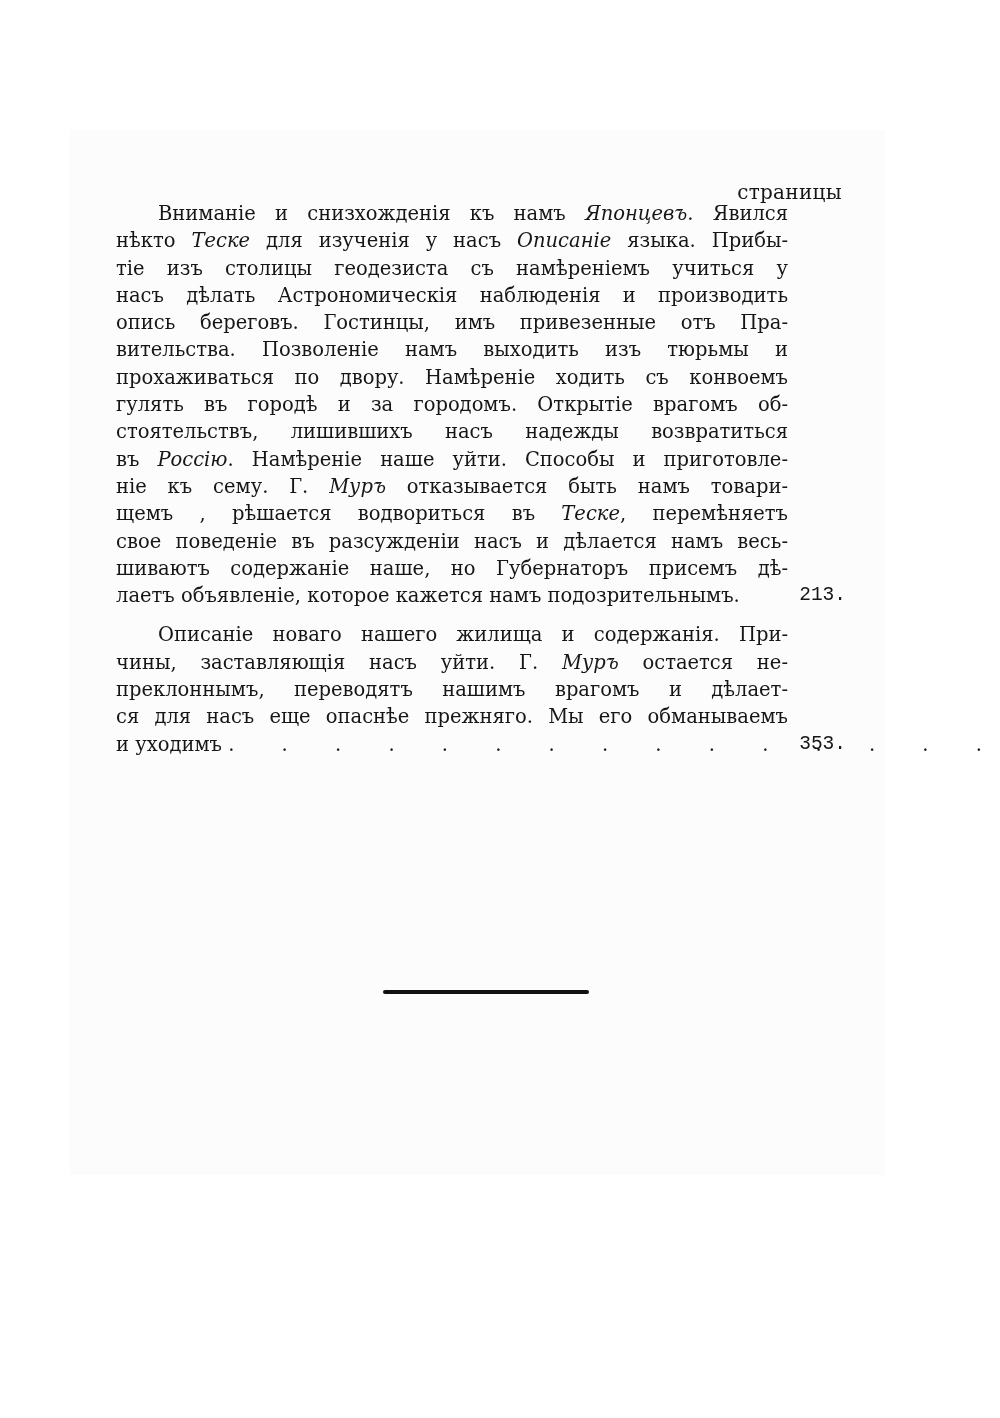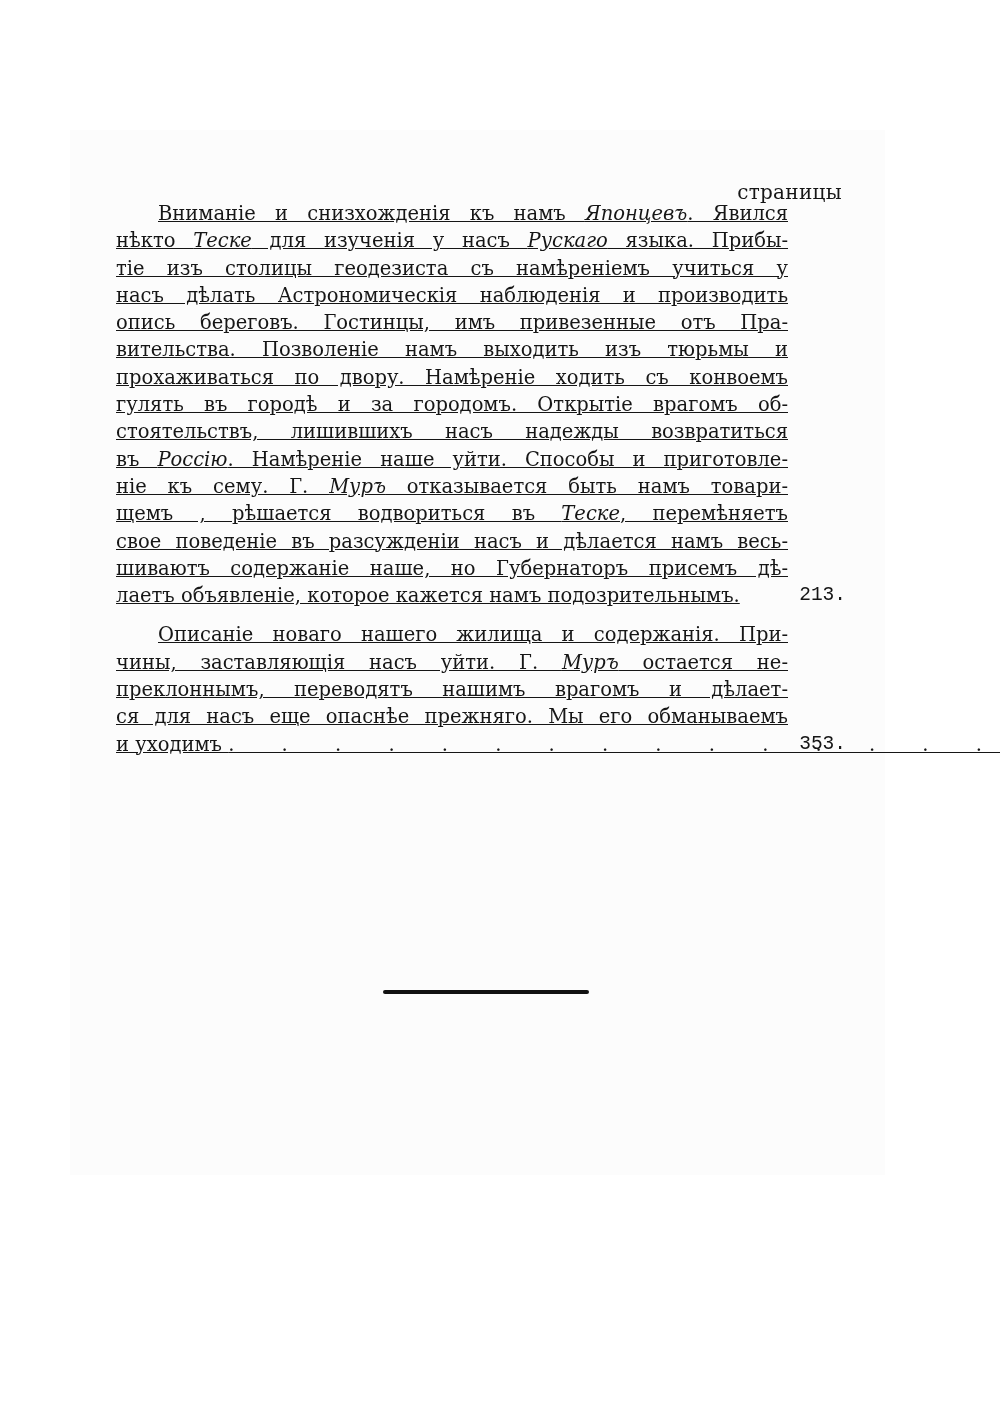--- a/index.html
+++ b/index.html
@@ -6,42 +6,42 @@
   body { width: 1000px; height: 1418px; position: relative; overflow: hidden;
          font-family: "DejaVu Serif", "Liberation Serif", serif; color: #161616; }
   .scan { position: absolute; left: 70px; top: 130px; width: 815px; height: 1045px;
           background: #fcfcfc; }
   .header { position: absolute; top: 180px; right: 158px; font-size: 20px;
             letter-spacing: 0.3px; }
   .toc { position: absolute; left: 116px; top: 200px; width: 730px; }
   .entry { position: relative; font-size: 19.5px; line-height: 27.3px;
            width: 672px; text-align: justify; }
   .line { display: block; white-space: nowrap; text-align-last: justify;
-          text-align: justify; height: 27.3px; text-decoration: underline; }
+          text-align: justify; height: 27.3px; }
   .line.first { padding-left: 42px; }
   .line.last { text-align-last: left; }
   .page { position: absolute; right: -58px; bottom: 0; font-size: 19.5px; line-height: 27.3px; font-family: Liberation Mono, monospace; }
   .dots { letter-spacing: 20.5px; }
   em { font-style: italic; }
   .rule { position: absolute; left: 383px; top: 990px; width: 206px; height: 4px;
           background: #111; border-radius: 2px; }
   .gap { height: 12px; }
 </style>
 </head>
 <body>
 
 <div class="scan"></div>
 
 <div class="header">страницы</div>
 
 <div class="toc">
   <div class="entry">
     <div class="lines">
         <span class="line first">Вниманіе и снизхожденія къ намъ <em>Японцевъ</em>. Явился</span>
-        <span class="line">нѣкто <em>Теске</em> для изученія у насъ <em>Рускаго</em> языка. Прибы-</span>
+        <span class="line">нѣкто <em>Теске</em> для изученія у насъ <em>Описаніе</em> языка. Прибы-</span>
         <span class="line">тіе изъ столицы геодезиста  съ намѣреніемъ учиться у</span>
         <span class="line">насъ дѣлать Астрономическія наблюденія и производить</span>
         <span class="line">опись береговъ. Гостинцы, имъ привезенные отъ Пра-</span>
         <span class="line">вительства. Позволеніе намъ выходить изъ тюрьмы и</span>
         <span class="line">прохаживаться по двору. Намѣреніе ходить съ конвоемъ</span>
         <span class="line">гулять въ городѣ и за городомъ. Открытіе врагомъ об-</span>
         <span class="line">стоятельствъ, лишившихъ насъ надежды возвратиться</span>
         <span class="line">въ <em>Россію</em>. Намѣреніе наше уйти. Способы и приготовле-</span>
         <span class="line">ніе къ сему. Г. <em>Муръ</em> отказывается быть намъ товари-</span>
         <span class="line">щемъ , рѣшается водвориться въ <em>Теске</em>, перемѣняетъ</span>

